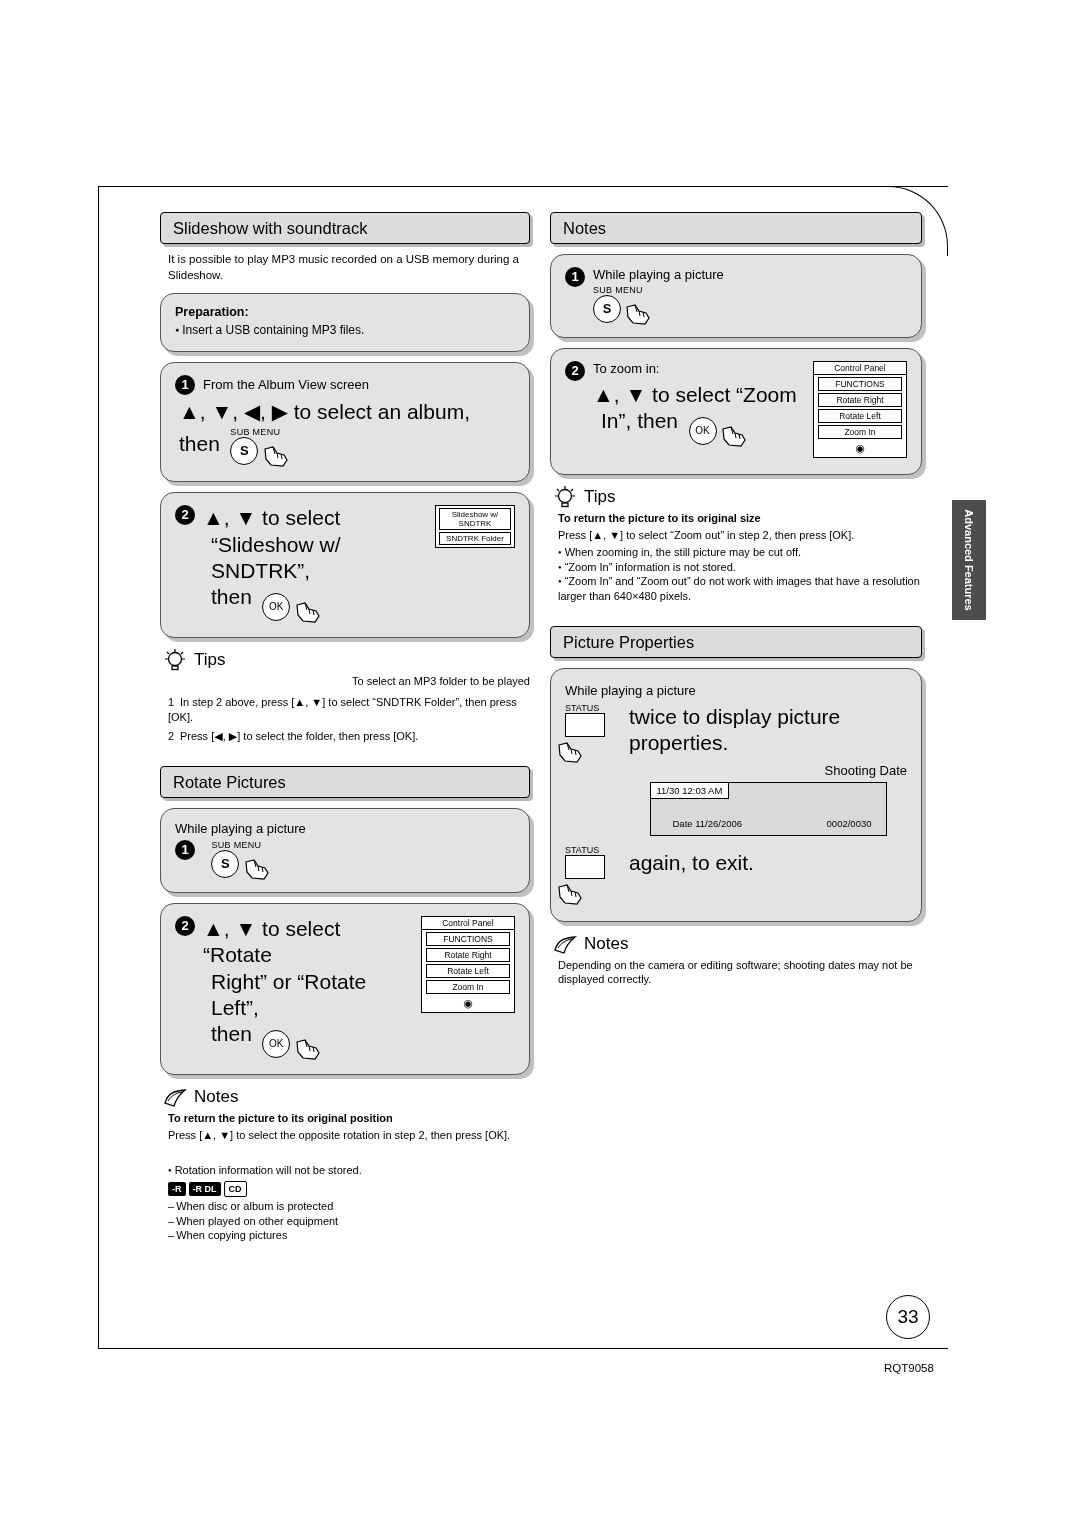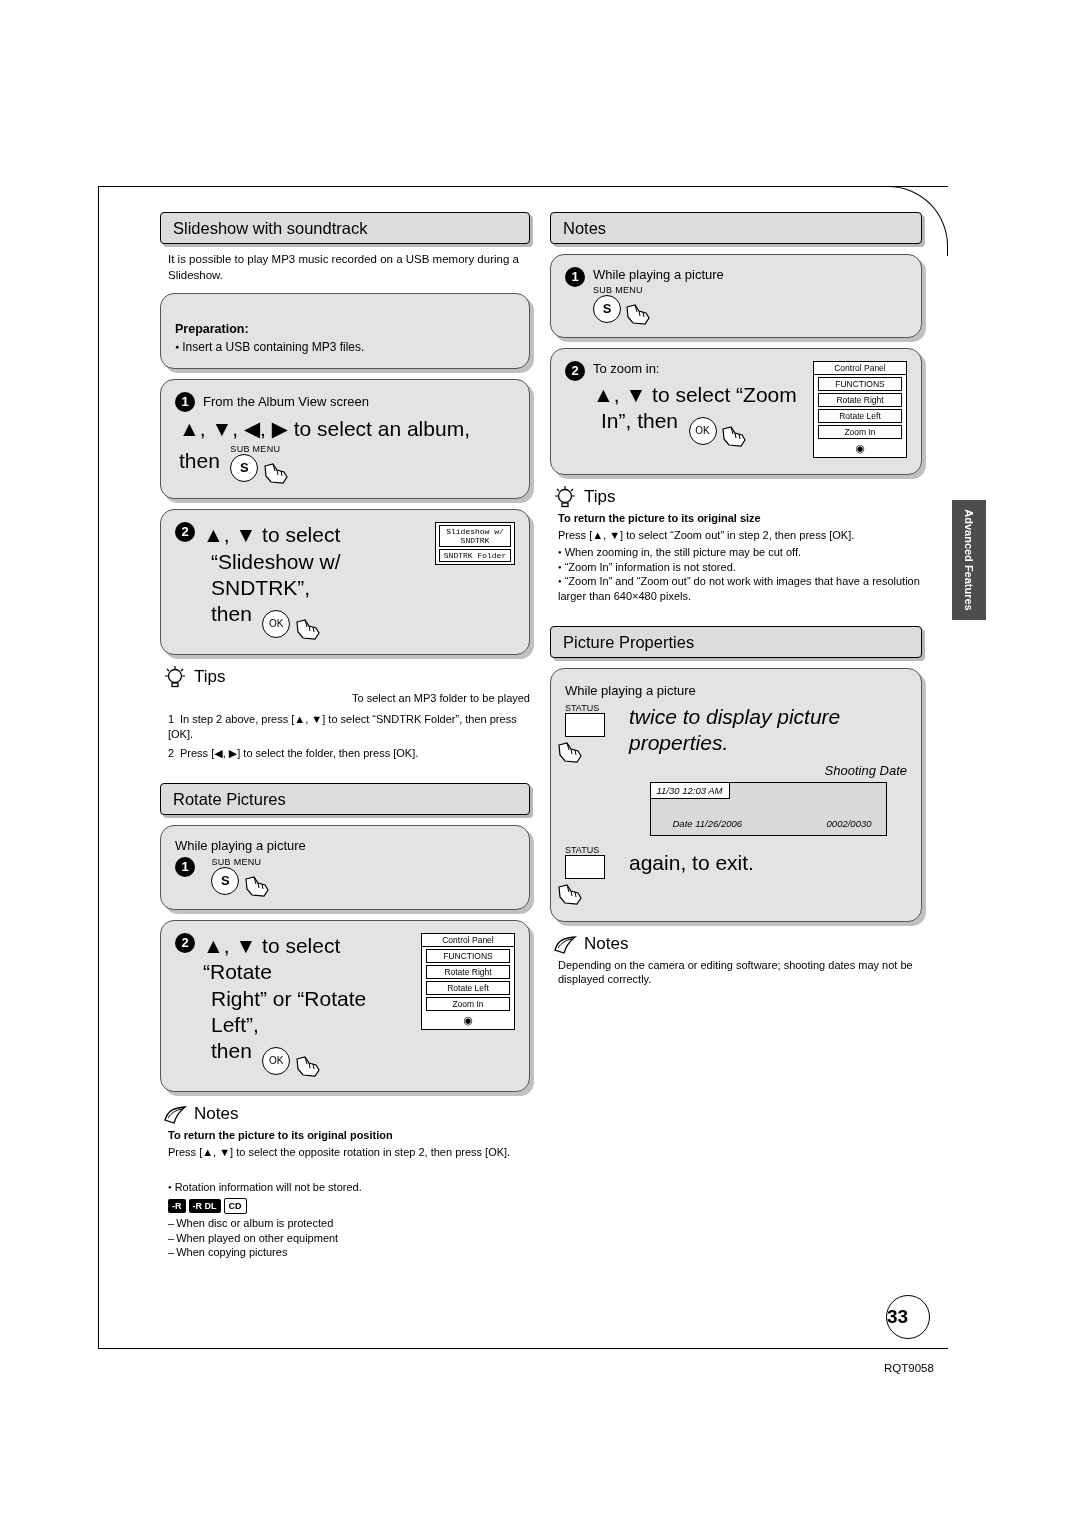--- a/index.html
+++ b/index.html
@@ -96,21 +96,21 @@
 
   
   .sidetab{position:absolute;left:952px;top:500px;width:34px;height:120px;background:#4d4d4d;}
   .sidetab span{
     position:absolute;left:50%;top:50%;transform:translate(-50%,-50%) rotate(90deg);
     color:#fff;font-size:11px;font-weight:bold;white-space:nowrap;
   }
 
   .pagenum{
     position:absolute;left:886px;top:1295px;width:42px;height:42px;border-radius:50%;
-    border:1px solid #000;line-height:42px;font-size:19px;background:#fff;font-weight:bold;
+    border:1px solid #000;text-align:center;line-height:42px;font-size:19px;background:#fff;
   }
   .rqt{position:absolute;left:884px;top:1362px;font-size:11.5px;}
 </style>
 </head>
 <body>
 
 <div class="page">
 
   <div class="rule-top"></div>
   <div class="rule-left"></div>
@@ -118,21 +118,21 @@
   <div class="rule-bot"></div>
 
   <div class="col-l">
 
     <div class="sec-head">
       <span>Slideshow with soundtrack</span>
     </div>
 
     <div class="body-txt">It is possible to play MP3 music recorded on a USB memory during a Slideshow.</div>
 
-    <div class="gbox sh" style="padding:28px 14px 14px;">
+    <div class="gbox sh" style="padding:11px 14px 14px;">
       <div class="prep-title">Preparation:</div>
       <div class="prep-li">Insert a USB containing MP3 files.</div>
     </div>
 
     <div class="gbox sh" style="padding:12px 14px 16px;">
       <div style="display:flex;gap:8px;">
         <div class="stepnum">1</div>
         <div class="midtxt" style="padding-top:2px;">From the Album View screen</div>
       </div>
       <div class="bigtxt" style="margin:4px 0 0 4px;">▲, ▼, ◀, ▶ to select an album,</div>
@@ -161,21 +161,21 @@
             <span class="bigtxt">then</span>
             <span class="okkey" style="margin-left:6px;vertical-align:-6px;">OK</span>
             <span class="hand">
               <svg width="26" height="22" viewBox="0 0 26 22">
                   <path d="M2 4 L10 2 L14 8 L21 10 L24 15 L20 21 L8 20 L3 14 Z" fill="#fff" stroke="#000" stroke-width="1.2"></path>
                   <path d="M10 2 L12 9 M14 8 L15 13 M18 9 L19 14" stroke="#000" stroke-width="1"></path>
                 </svg>
             </span>
           </div>
         </div>
-        <div class="osd2" style="align-self:flex-start;font-family:Liberation Mono, monospace;">
+        <div class="osd2" style="align-self:flex-start;">
           <div class="it">Slideshow w/ SNDTRK</div>
           <div class="it">SNDTRK Folder</div>
         </div>
       </div>
     </div>
 
     <div class="tip-h">
       <svg class="tip-ic" viewBox="0 0 26 24">
         <circle cx="13" cy="11" r="6.5" fill="none" stroke="#000" stroke-width="1.3"></circle>
         <rect x="10" y="18" width="6" height="3.5" fill="none" stroke="#000" stroke-width="1.3"></rect>
@@ -341,21 +341,21 @@
         <div style="width:58px;">
           <span class="statuslab">STATUS</span>
           <span class="statuskey"></span>
           <span class="hand" style="margin-left:-8px;">
             <svg width="26" height="22" viewBox="0 0 26 22">
                 <path d="M2 4 L10 2 L14 8 L21 10 L24 15 L20 21 L8 20 L3 14 Z" fill="#fff" stroke="#000" stroke-width="1.2"></path>
                 <path d="M10 2 L12 9 M14 8 L15 13 M18 9 L19 14" stroke="#000" stroke-width="1"></path>
               </svg>
           </span>
         </div>
-        <div style="flex:1;font-style:italic;">
+        <div style="flex:1;">
           <div class="bigtxt">twice to display picture properties.</div>
           <div style="text-align:right;font-size:13px;margin-top:6px;">Shooting Date</div>
           <div class="pp-box" style="margin:4px auto 0;">
             <div class="pp-date">11/30  12:03 AM</div>
             <div class="pp-row">Date  11/26/2006</div>
             <div class="pp-cnt">0002/0030</div>
           </div>
         </div>
       </div>
       <div style="display:flex;align-items:flex-start;gap:6px;margin-top:10px;">

